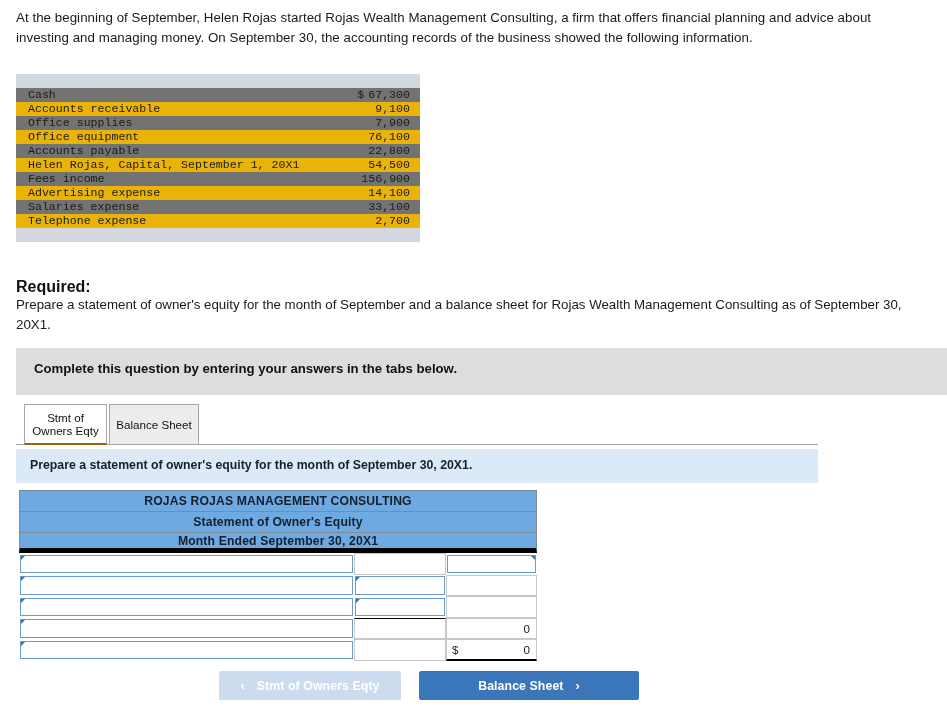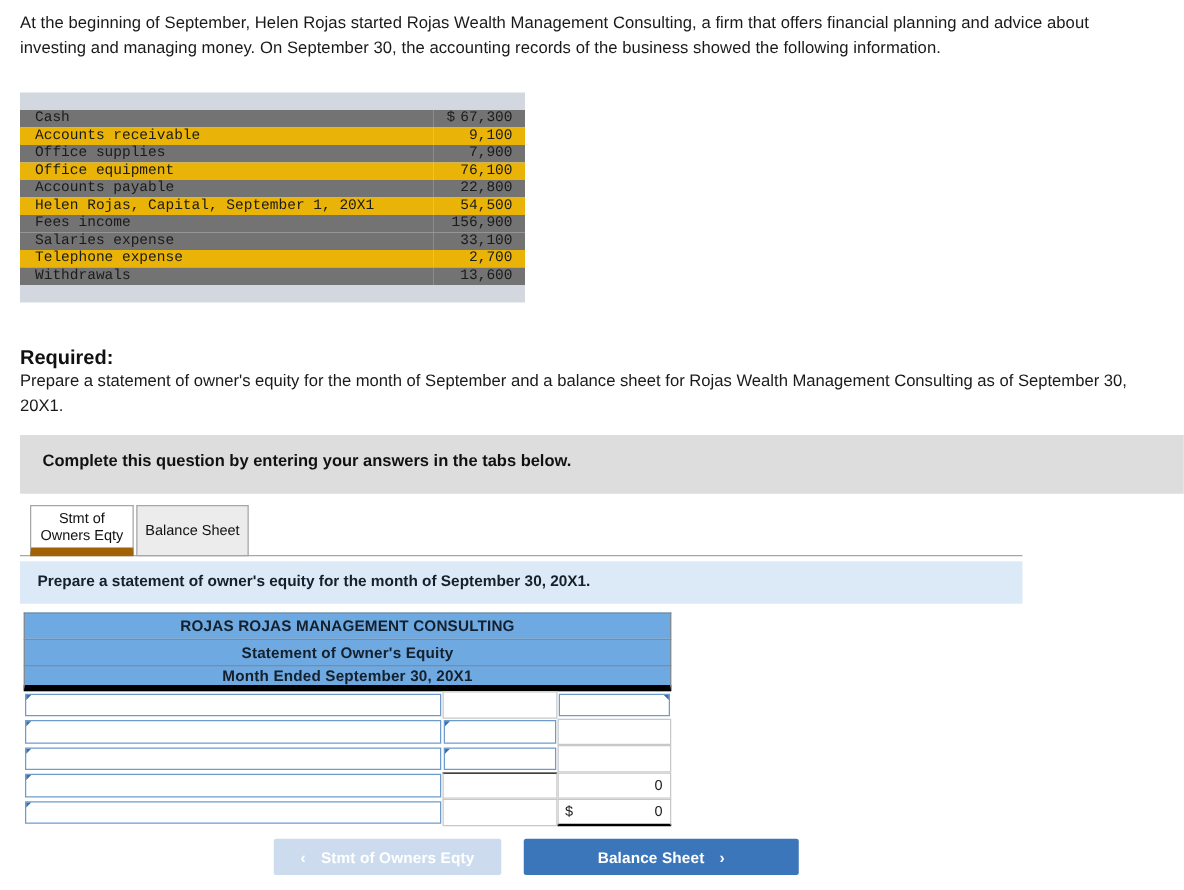--- a/index.html
+++ b/index.html
@@ -98,21 +98,21 @@
     justify-content: center;
     text-align: center;
     font-size: 11.6px;
     line-height: 13.5px;
     color: #111;
     cursor: pointer;
     background: #ececec;
   }
   .tab.active {
     background: #ffffff;
-    border-bottom: 7px solid #a16207;
+    border-bottom: 2px solid #a16207;
     z-index: 3;
   }
   .tab-sow { left: 8px; width: 83px; }
   .tab-bs  { left: 93px; width: 90px; }
   .tab-underline {
     position: absolute;
     left: 0; top: 40px; width: 802px;
     border-bottom: 1px solid #a6a6a6;
     z-index: 1;
   }
@@ -266,31 +266,31 @@
             <td class="acct-val"><span class="cur"></span><span>22,800</span></td>
           </tr>
           <tr class="even">
             <td class="acct-name">Helen Rojas, Capital, September 1, 20X1</td>
             <td class="acct-val"><span class="cur"></span><span>54,500</span></td>
           </tr>
           <tr class="odd">
             <td class="acct-name">Fees income</td>
             <td class="acct-val"><span class="cur"></span><span>156,900</span></td>
           </tr>
+          <tr class="even">
+            <td class="acct-name">Advertising expense</td>
+            <td class="acct-val"><span class="cur"></span><span>14,100</span></td>
+          </tr>
           <tr class="odd">
             <td class="acct-name">Salaries expense</td>
             <td class="acct-val"><span class="cur"></span><span>33,100</span></td>
           </tr>
           <tr class="even">
             <td class="acct-name">Telephone expense</td>
             <td class="acct-val"><span class="cur"></span><span>2,700</span></td>
-          </tr>
-          <tr class="odd">
-            <td class="acct-name">Withdrawals</td>
-            <td class="acct-val"><span class="cur"></span><span>13,600</span></td>
           </tr>
         </tbody>
     </table>
     <div class="acct-band"></div>
   </div>
 
   <div class="required-label">Required:</div>
   <div class="required-body">Prepare a statement of owner's equity for the month of September and a balance sheet for Rojas Wealth Management Consulting as of September 30, 20X1.</div>
 
   <div class="gray-banner">

